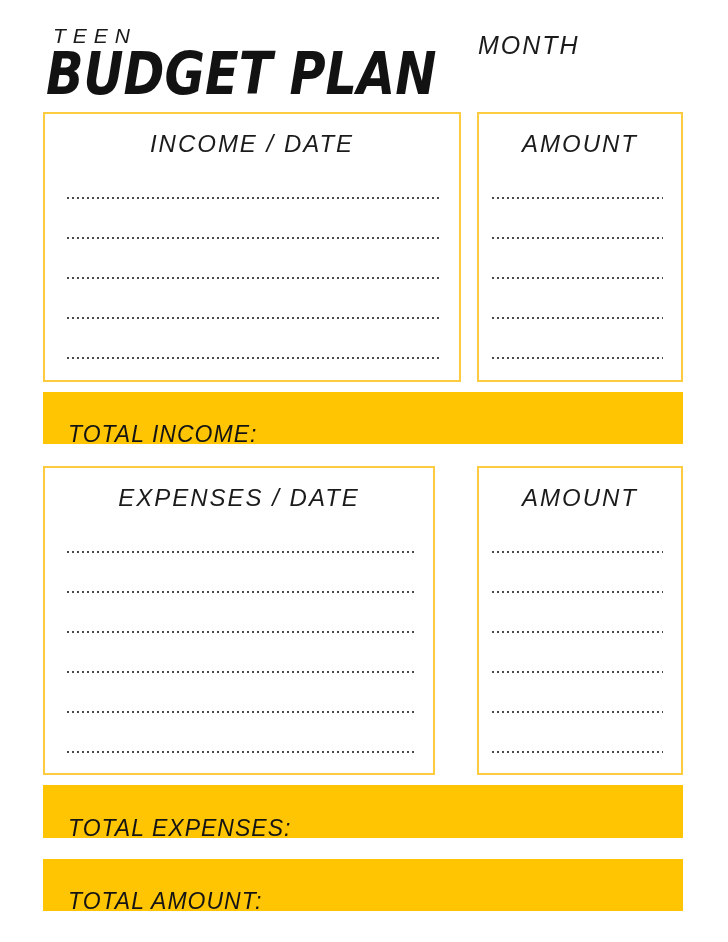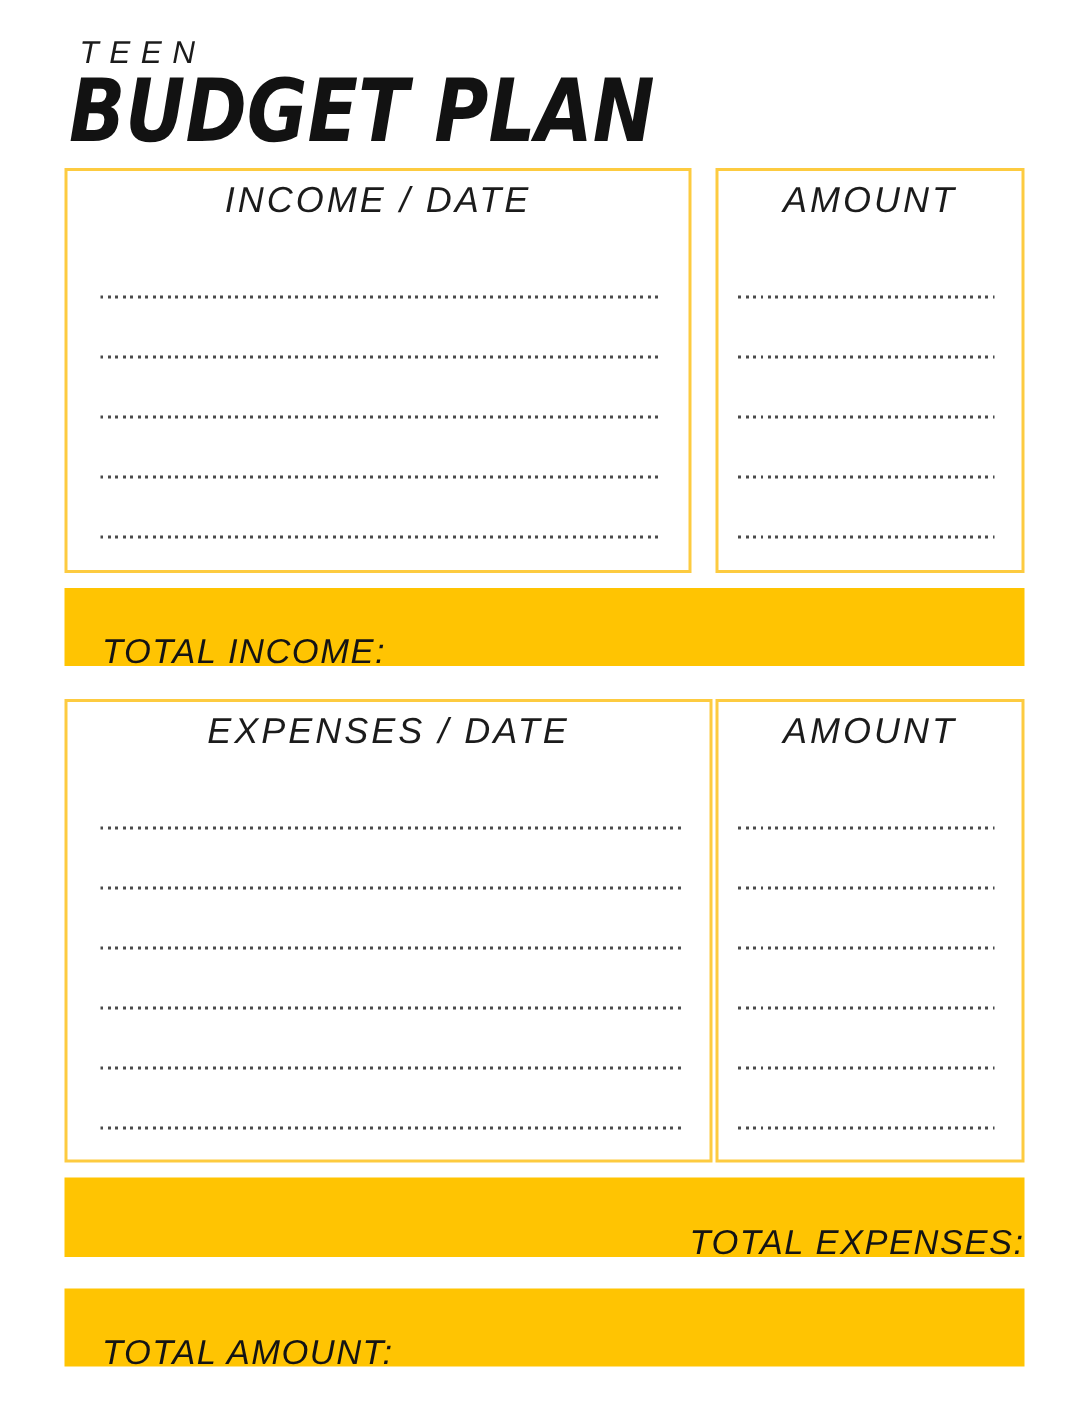--- a/index.html
+++ b/index.html
@@ -40,24 +40,24 @@
     color:var(--text);white-space:nowrap;
   }
   
   .box{
     position:absolute;
     border:2px solid var(--box-border);
     background:#ffffff;
   }
   .box-r1-left {left:43px; top:112px; width:418px; height:270px;}
   .box-r1-right{left:477px;top:112px; width:206px; height:270px;}
-  .box-r2-left {left:43px; top:466px; width:432px; height:309px;}
+  .box-r2-left {left:43px; top:466px; width:392px; height:309px;}
   .box-r2-right{left:477px;top:466px; width:206px; height:309px;}
   .box-title{
-    margin-top:6px;
+    margin-top:16px;
     text-align:center;
     font-size:24px;letter-spacing:2px;font-weight:400;
     color:var(--text);white-space:nowrap;
   }
   .lines{
     position:absolute;left:0;right:0;top:83px;
   }
   .rule{
     height:2px;
     margin:0 18px 38px 22px;
@@ -65,41 +65,42 @@
   }
   .box-r1-right .rule, .box-r2-right .rule{margin:0 18px 38px 13px;}
   
   .total-bar{
     position:absolute;left:43px;width:640px;height:52px;
     background:var(--accent);
     display:flex;align-items:center;
     padding-left:25px;
   }
   .bar-income  {top:392px;}
-  .bar-expenses{top:785px;height:53px;justify-content:flex-end;}
+  .bar-expenses{top:785px;height:53px;}
   .bar-savings {top:859px;}
   .total-label{
     font-size:23px;letter-spacing:1px;font-weight:400;
     color:#141414;white-space:nowrap;margin-top:33px;
   }
   
   .footer{
     position:absolute;left:0;right:0;top:920px;
     text-align:center;
     font-size:13px;letter-spacing:1px;
     color:var(--footer-text);white-space:nowrap;
   }
 </style>
 </head>
 <body>
 
 <div class="page">
 
   <div class="kicker">TEEN</div>
   <h1 class="title">BUDGET PLAN</h1>
+  <div class="month">MONTH</div>
 
   <div class="box box-r1-left">
     <div class="box-title">INCOME / DATE</div>
     <div class="lines">
         <div class="rule"></div>
         <div class="rule"></div>
         <div class="rule"></div>
         <div class="rule"></div>
         <div class="rule"></div>
       </div>

